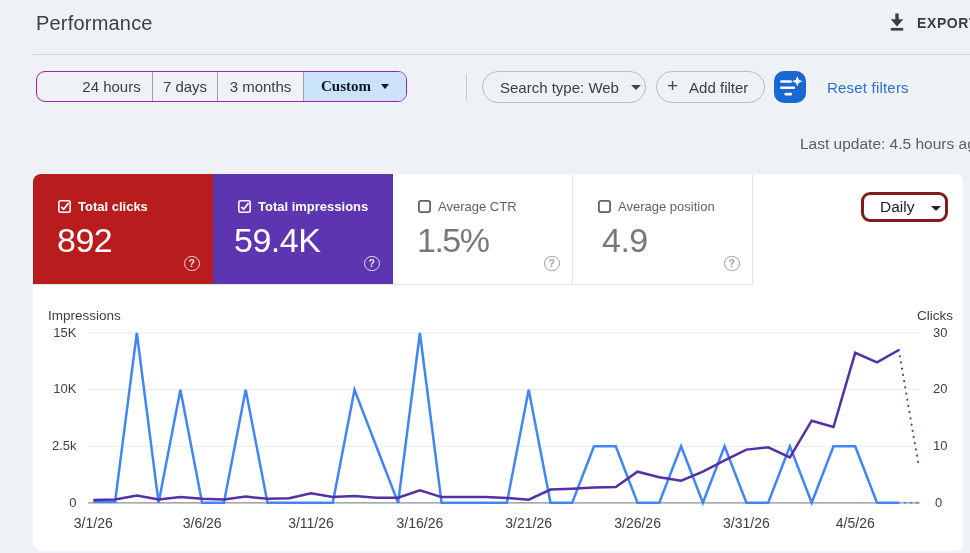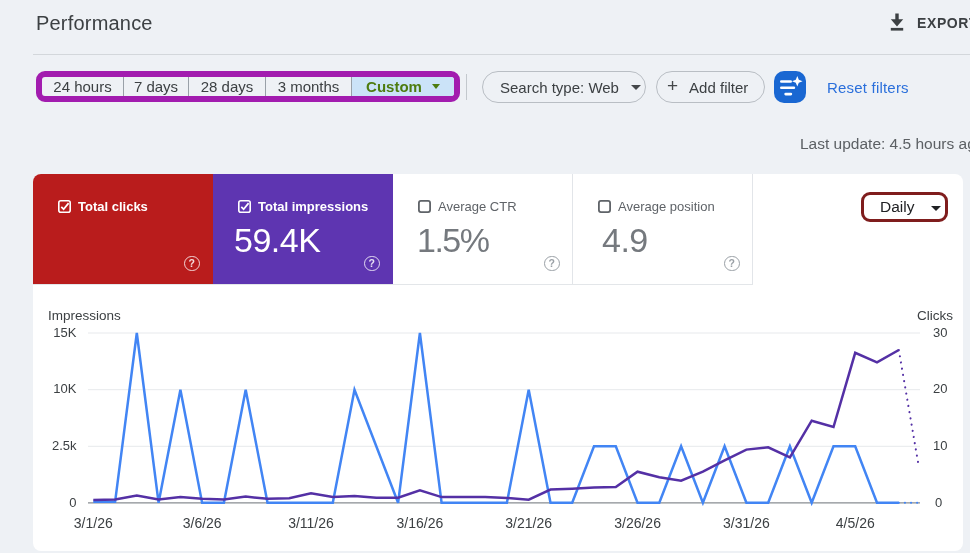--- a/index.html
+++ b/index.html
@@ -5,24 +5,24 @@
   * { margin:0; padding:0; box-sizing:border-box; }
   html,body { width:970px; height:553px; overflow:hidden; }
   body { background:#eef1f5; font-family:"Liberation Sans",sans-serif; position:relative; color:#3c4043; }
   .abs { position:absolute; }
 
   .title { left:36px; top:12px; font-size:20px; font-weight:500; color:#3c4043; letter-spacing:0.2px; }
   .export { left:917px; top:15px; font-size:14px; font-weight:700; color:#3c4043; letter-spacing:0.6px; white-space:nowrap; }
   .hr1 { left:33px; top:54px; width:937px; height:1px; background:#d3d7db; }
 
   
-  .chips { left:36px; top:70.5px; height:31.5px; display:flex; border:6px solid #a21caf; border-radius:9px; overflow:hidden; }
+  .chips { left:36px; top:70.5px; height:31.5px; display:flex; border:1px solid #a21caf; border-radius:9px; overflow:hidden;padding-left:34px; }
   .chip { display:flex; align-items:center; justify-content:center; font-size:15px; color:#3c4043; border-right:1px solid #99a0a8; }
   .chip:last-child { border-right:none; }
-  .chip.sel { background:#cbe3f8; color:#4d7c0f; font-weight:700; }
+  .chip.sel { background:#cbe3f8; color:#0f172a; font-weight:700;font-family:Liberation Serif, serif; }
   .caret { width:0; height:0; border-left:4.5px solid transparent; border-right:4.5px solid transparent; border-top:5px solid currentColor; display:inline-block; margin-left:12px; }
   .vsep { left:466px; top:74px; width:1px; height:26px; background:#c3c8cd; }
 
   .pill { position:absolute; top:71px; height:32px; border:1px solid #b9bec4; border-radius:16px; display:flex; align-items:center; font-size:15px; color:#3c4043; background:transparent; white-space:nowrap; }
   .pill .caret { border-top-color:#5f6368; }
   .bluebtn { left:774px; top:71px; width:32px; height:32px; border-radius:10px; background:#1967d2; }
   .resetf { left:827px; top:79px; font-size:15px; font-weight:400; color:#2a6fdb; letter-spacing:0.2px; }
   .lastupd { left:800px; top:134.5px; font-size:15.5px; color:#5c6064; white-space:nowrap; }
 
   
@@ -55,21 +55,20 @@
 <svg class="abs" style="left:889px; top:13px;" width="16" height="18" viewBox="0 0 16 18">
   <path d="M6.3 0.5 L9.7 0.5 L9.7 6.2 L14.2 6.2 L8 13.6 L1.8 6.2 L6.3 6.2 Z" fill="#3c4043"></path>
   <rect x="1.8" y="14.9" width="12.4" height="2.7" fill="#3c4043"></rect>
 </svg>
 <div class="abs export">EXPORT</div>
 <div class="abs hr1"></div>
 
 <div class="abs chips">
   <div class="chip" style="width:82px;">24 hours</div>
   <div class="chip" style="width:65px;">7 days</div>
-  <div class="chip" style="width:77px;">28 days</div>
   <div class="chip" style="width:86px;">3 months</div>
   <div class="chip sel" style="width:102px;">Custom<span class="caret" style="margin-left:10px;"></span></div>
 </div>
 <div class="abs vsep"></div>
 
 <div class="pill" style="left:482px; width:164px; padding-left:17px;">Search type: Web<span class="caret" style="margin-left:12px; border-left-width:5.5px; border-right-width:5.5px; border-top-color:#44474a;"></span></div>
 <div class="pill" style="left:656px; width:109px; padding-left:10px;"><span style="font-size:19px; font-weight:400; margin-right:11px; margin-top:-2px; color:#44474a;">+</span>Add filter</div>
 <div class="abs bluebtn">
   <svg width="32" height="32" viewBox="0 0 32 32">
     <rect x="6" y="9.2" width="12" height="2.6" rx="1.3" fill="#fff"></rect>
@@ -82,20 +81,21 @@
 <div class="abs lastupd">Last update: 4.5 hours ago</div>
 
 <div class="abs panel"></div>
 
 <div class="card color c1 abs">
   <svg class="cb" viewBox="0 0 13 13">
       <rect x="0.8" y="0.8" width="11.4" height="11.4" rx="2" fill="none" stroke="#fff" stroke-width="1.6"></rect>
       <path d="M3.3 6.9 L5.6 9.2 L10.6 3.1" fill="none" stroke="#fff" stroke-width="1.7"></path>
     </svg>
   <div class="lbl">Total clicks</div>
+  <div class="num">892</div>
   <div class="help">?</div>
 </div>
 <div class="card color c2 abs">
   <svg class="cb" viewBox="0 0 13 13">
       <rect x="0.8" y="0.8" width="11.4" height="11.4" rx="2" fill="none" stroke="#fff" stroke-width="1.6"></rect>
       <path d="M3.3 6.9 L5.6 9.2 L10.6 3.1" fill="none" stroke="#fff" stroke-width="1.7"></path>
     </svg>
   <div class="lbl">Total impressions</div>
   <div class="num">59.4K</div>
   <div class="help">?</div>

